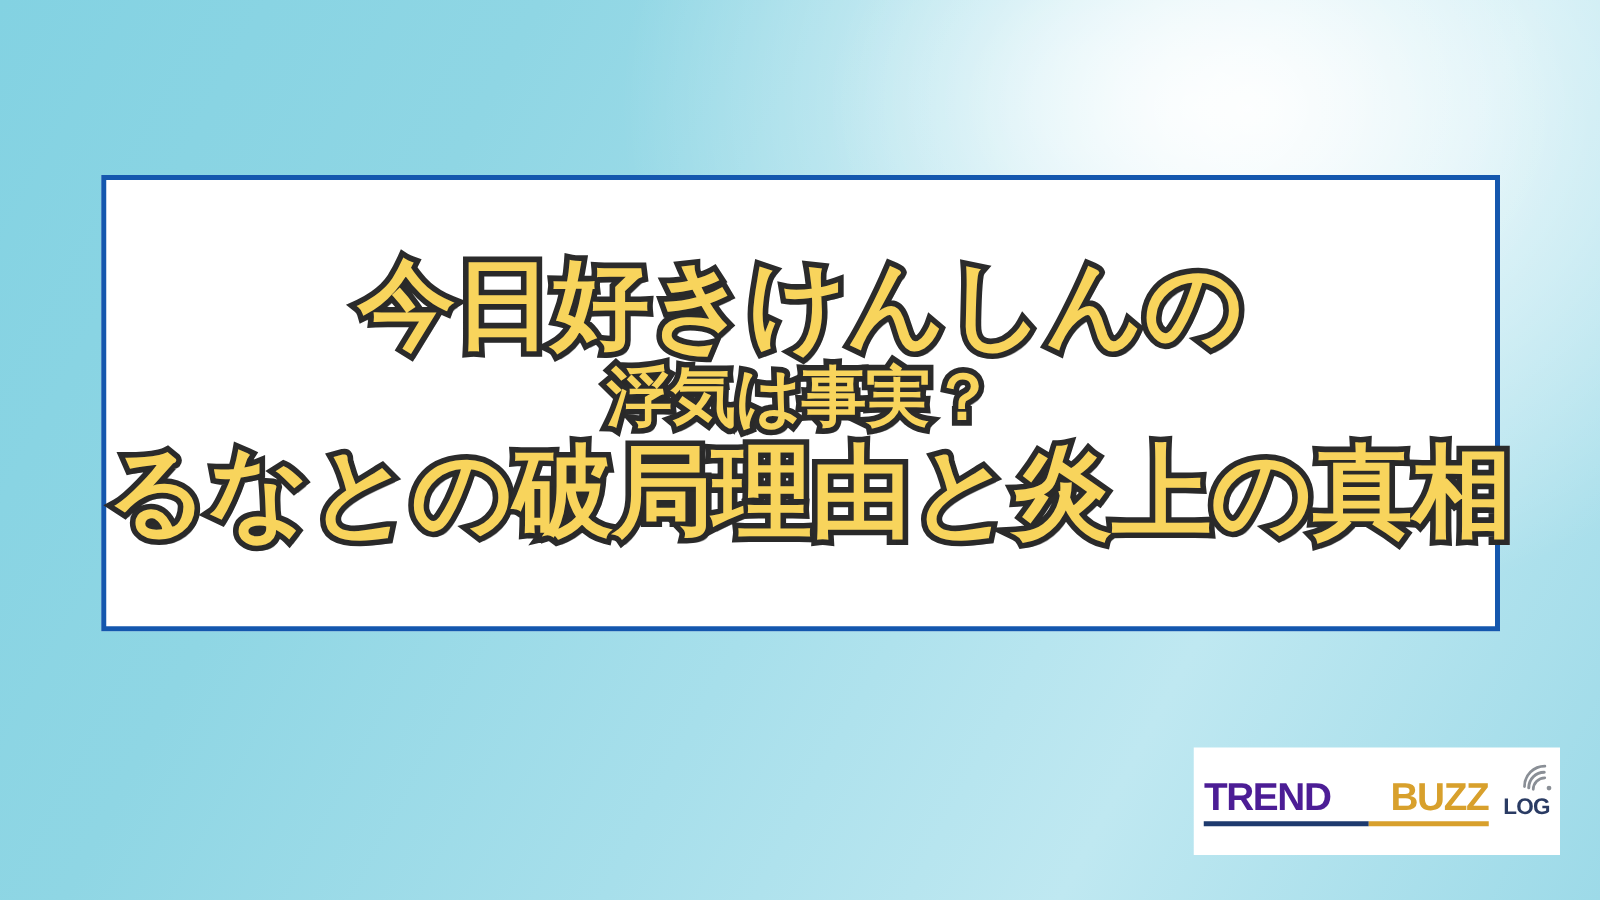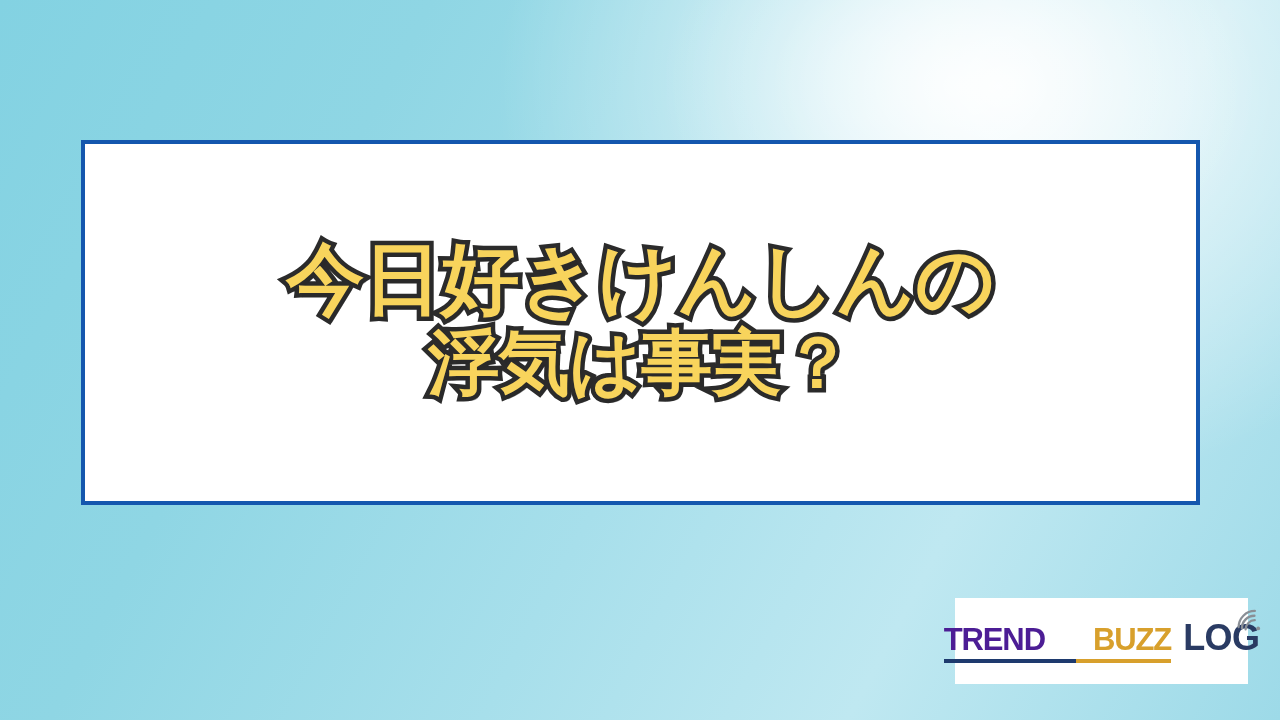--- a/index.html
+++ b/index.html
@@ -64,21 +64,21 @@
     line-height: 1.14;
     letter-spacing: -0.5px;
     white-space: nowrap;
     -webkit-text-stroke: 9px #2B2B2B;
     paint-order: stroke fill;
     text-shadow:
        3px 4px 0 rgba(40,40,40,0.45);
   }
 
   .line-1 { font-size: 78px; }
-  .line-2 { font-size: 71px; text-align: center; }
+  .line-2 { font-size: 52px; text-align: center; }
   .line-3 { font-size: 80px; }
 
   
   #logo-plate {
     position: absolute;
     left: 955px;
     top: 598px;
     width: 293px;
     height: 86px;
     background: #ffffff;
@@ -116,21 +116,21 @@
     height: 4px;
     width: 100%;
     display: flex;
   }
   #rule-left  { flex: 0 0 58%; background: #1E3A6E; }
   #rule-right { flex: 1 1 auto; background: #D8A02C; }
 
   #logo-suffix {
     font-family: "Liberation Sans", "DejaVu Sans", sans-serif;
     font-weight: bold;
-    font-size: 36px;
+    font-size: 18px;
     letter-spacing: -0.6px;
     color: #2A3B63;
     line-height: 1;
     margin-left: 12px;
     padding-bottom: 7px;
     white-space: nowrap;
   }
 
   #signal-icon {
     position: absolute;
@@ -144,20 +144,21 @@
 <body>
 
 <div id="canvas">
 
   <div id="bloom"></div>
 
   <div id="card">
     <div id="title-block">
       <span class="title-line line-1">今日好きけんしんの</span>
       <span class="title-line line-2">浮気は事実？</span>
+      <span class="title-line line-3">るなとの破局理由と炎上の真相</span>
     </div>
   </div>
 
   <div id="logo-plate">
     <div id="logo-inner">
 
       <div id="wordmark-wrap">
         <div id="wordmark"><span class="wm-trend">TREND</span><span class="wm-buzz">BUZZ</span></div>
         <div id="wordmark-rule">
           <div id="rule-left"></div>

